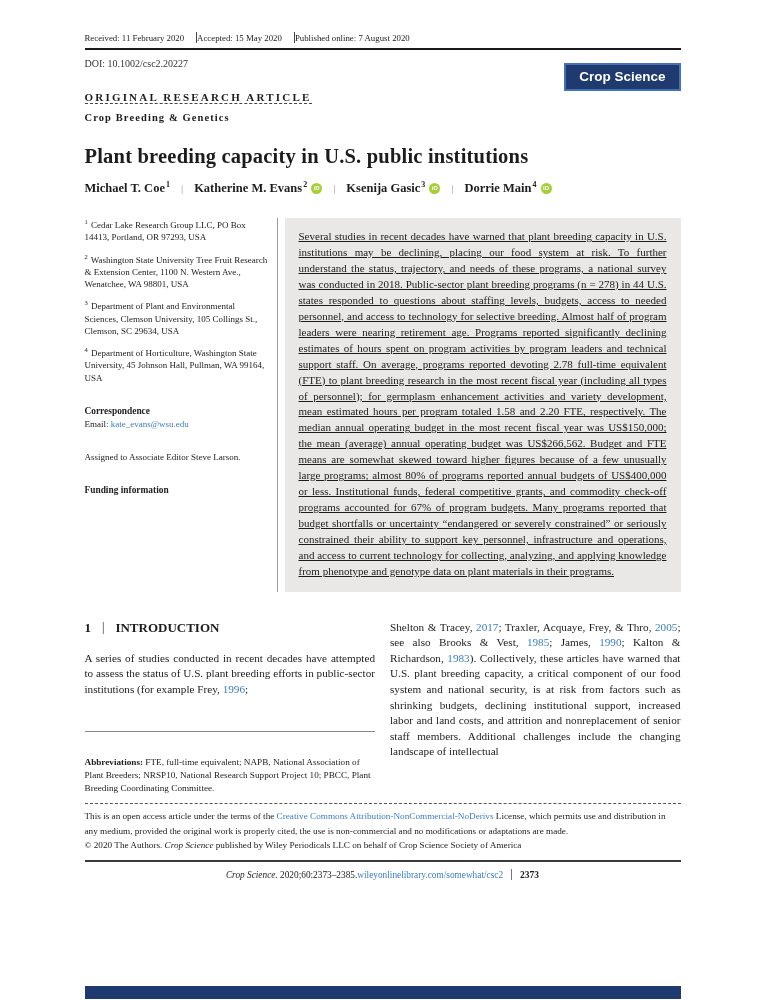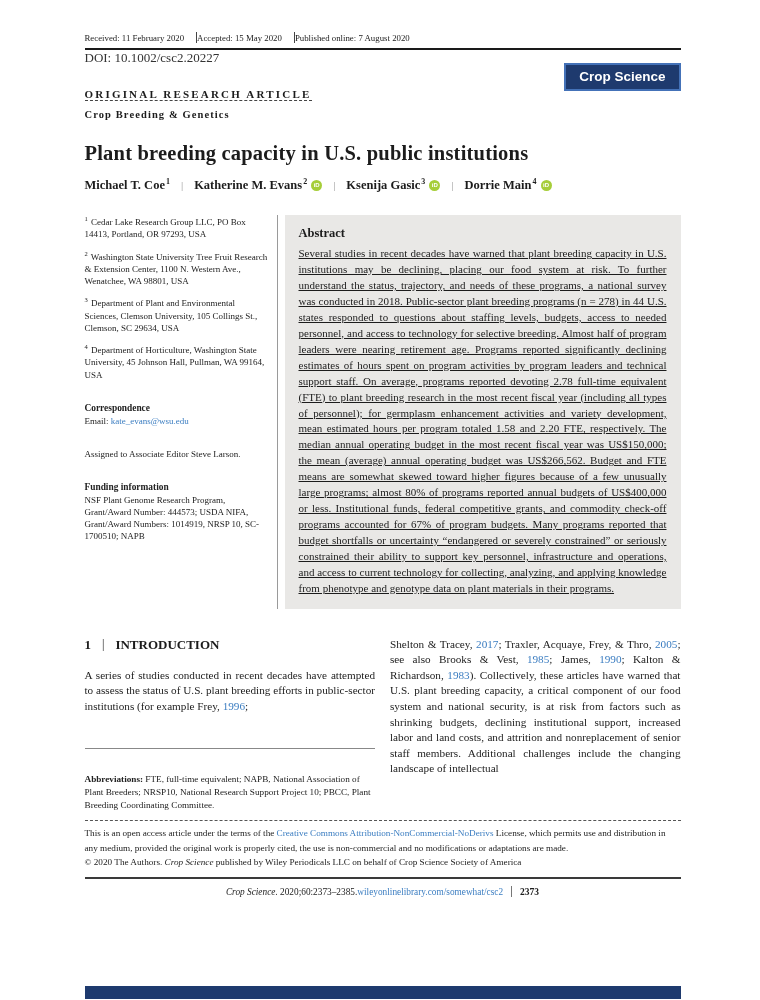--- a/index.html
+++ b/index.html
@@ -13,21 +13,21 @@
 
   
   .dates-row {
     display:flex; align-items:stretch; gap:0;
     font-size:8.8px; color:#222;
     border-bottom:2px solid #1a1a1a; padding-bottom:5px;
   }
   .dates-row .seg { padding:1px 12px 0 0; }
   .vsep { width:1px; background:#444; }
 
-  .doi-row { margin-top:0; font-size:13px; color:#333; }
+  .doi-row { margin-top:8px; font-size:10px; color:#333; }
 
   .badge {
     position:absolute; right:52px; top:63px;
     background:var(--brand-navy, #1e3a6e);
     border:2px solid var(--badge-border, #4472b8);
     color:#fff; font-family:"Liberation Sans", sans-serif;
     font-weight:bold; font-size:13.5px; padding:4px 13px 5px;
   }
 
   .article-type {
@@ -139,26 +139,24 @@
         <div class="gap"></div>
         <div class="blk">
           <div class="blk-head">Correspondence</div>
           <div><span>Email: </span><span class="link">kate_evans@wsu.edu</span></div>
         </div>
         <div class="gap"></div>
         <div class="blk">Assigned to Associate Editor Steve Larson.</div>
         <div class="gap"></div>
         <div class="blk">
           <div class="blk-head">Funding information</div>
-          <div>NSF Plant Genome Research Program, Grant/Award Number: 444573; USDA NIFA, Grant/Award Numbers: 1014919, NRSP 10, SC-1700510; NAPB</div>
         </div>
       </aside>
       <div class="vrule"></div>
       <section class="abstract">
-        <div class="abs-head">Abstract</div>
         <p class="abs-body">Several studies in recent decades have warned that plant breeding capacity in U.S. institutions may be declining, placing our food system at risk. To further understand the status, trajectory, and needs of these programs, a national survey was conducted in 2018. Public-sector plant breeding programs (n = 278) in 44 U.S. states responded to questions about staffing levels, budgets, access to needed personnel, and access to technology for selective breeding. Almost half of program leaders were nearing retirement age. Programs reported significantly declining estimates of hours spent on program activities by program leaders and technical support staff. On average, programs reported devoting 2.78 full-time equivalent (FTE) to plant breeding research in the most recent fiscal year (including all types of personnel); for germplasm enhancement activities and variety development, mean estimated hours per program totaled 1.58 and 2.20 FTE, respectively. The median annual operating budget in the most recent fiscal year was US$150,000; the mean (average) annual operating budget was US$266,562. Budget and FTE means are somewhat skewed toward higher figures because of a few unusually large programs; almost 80% of programs reported annual budgets of US$400,000 or less. Institutional funds, federal competitive grants, and commodity check-off programs accounted for 67% of program budgets. Many programs reported that budget shortfalls or uncertainty “endangered or severely constrained” or seriously constrained their ability to support key personnel, infrastructure and operations, and access to current technology for collecting, analyzing, and applying knowledge from phenotype and genotype data on plant materials in their programs.</p>
       </section>
     </div>
 
     <section class="intro">
       <div class="col">
         <h2 class="sec-head">
           <span>1</span>
           <span class="pipe">|</span>
           <span>INTRODUCTION</span>

